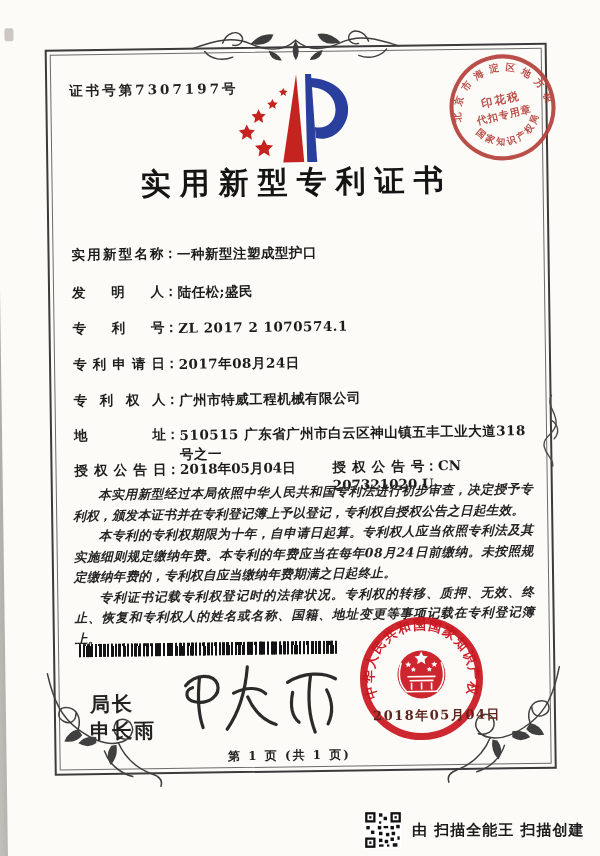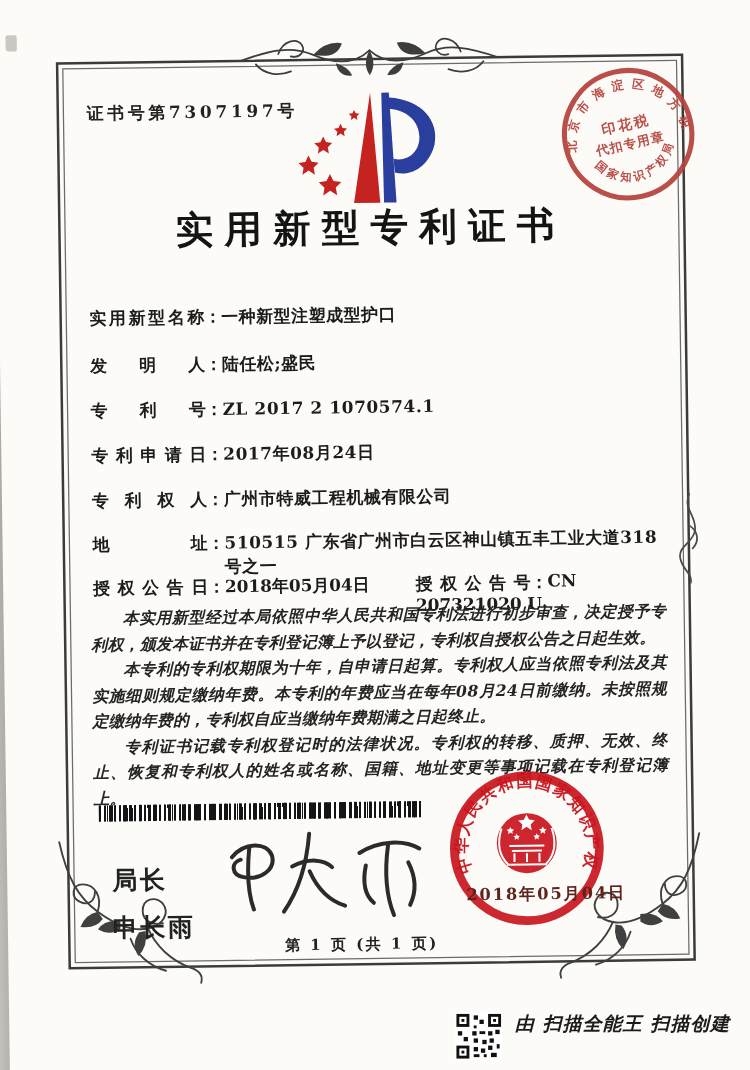--- a/index.html
+++ b/index.html
@@ -58,37 +58,37 @@
   .barcode{
     position:absolute; left:76px; top:641px; width:258px; height:13px;
     background:
       repeating-linear-gradient(90deg,#141414 0 2px,transparent 2px 4px),
       repeating-linear-gradient(90deg,#141414 0 1px,transparent 1px 6.5px),
       repeating-linear-gradient(90deg,transparent 0 9px,#141414 9px 11.5px);
     background-color:#fff;
   }
 
   .commissioner{ position:absolute; left:86px; top:688px; font-size:20px; font-weight:700; letter-spacing:2px; color:#222; }
-  .commissioner .nm{ display:block; margin-top:11px; }
+  .commissioner .nm{ display:block; margin-top:0; }
   .autograph{ position:absolute; left:158px; top:650px; width:190px; height:105px; }
 
   .seal{ position:absolute; left:352px; top:614px; width:132px; height:132px; }
   .seal-date{
     position:absolute; left:350px; top:708px; width:166px; text-align:center;
     font-size:13px; font-weight:700; letter-spacing:1.5px; color:#5d241d;
   }
 
   .pagination{
     position:absolute; left:120px; top:747px; width:330px; text-align:center;
     font-size:12px; font-weight:700; letter-spacing:2px; color:#222;
   }
 
   .scan-footer{
     position:absolute; left:364px; top:810px; height:40px;
-    display:flex; align-items:flex-start; gap:10px;font-style:italic;
+    display:flex; align-items:center; gap:10px;
   }
   .qr{ width:38px; height:38px; }
   .scan-text{ font-size:15px; font-weight:700; letter-spacing:1px; color:#1b1b1b; font-family:"DejaVu Sans",sans-serif; }
 
   .smudge{ position:absolute; left:10px; top:24px; width:9px; height:13px; background:#ccc8c1; border-radius:2px; }
 </style>
 </head>
 <body>
 
 <div class="paper">

